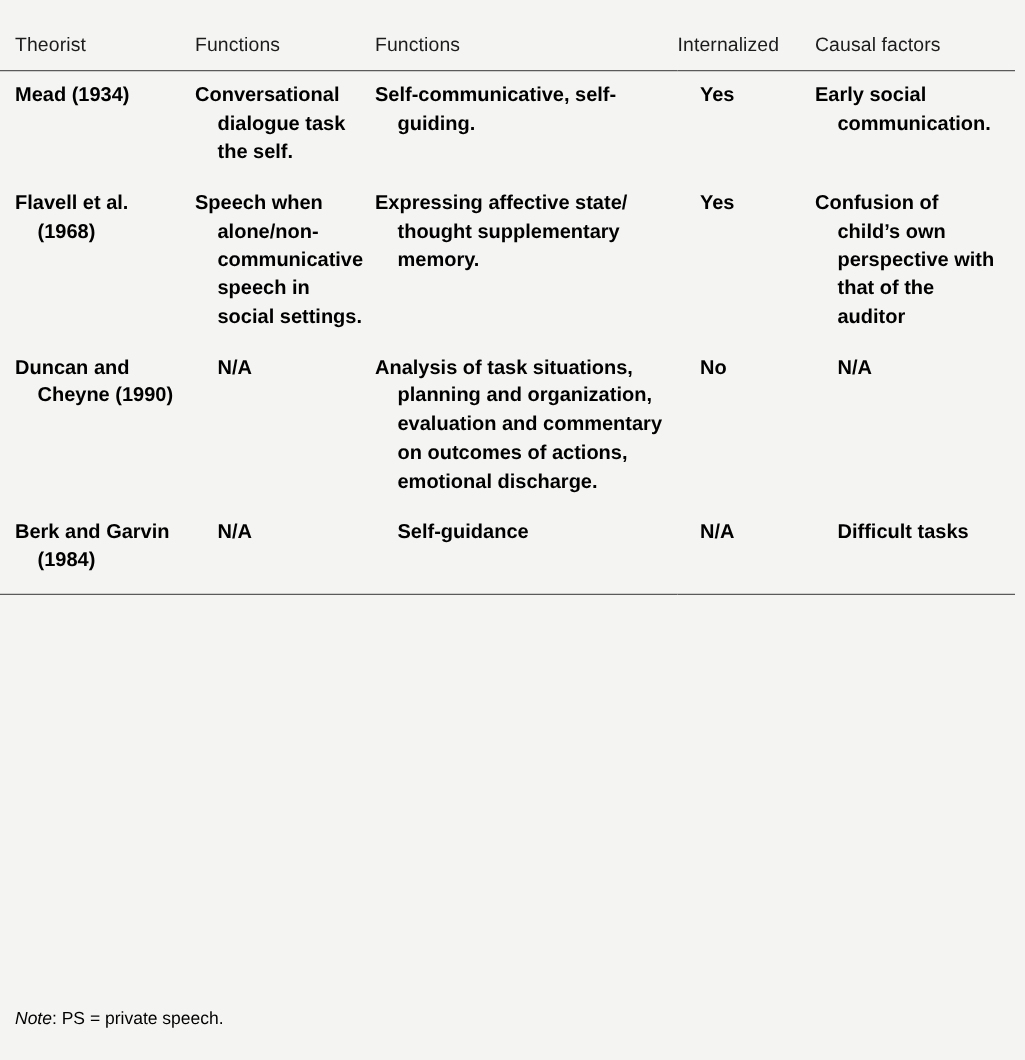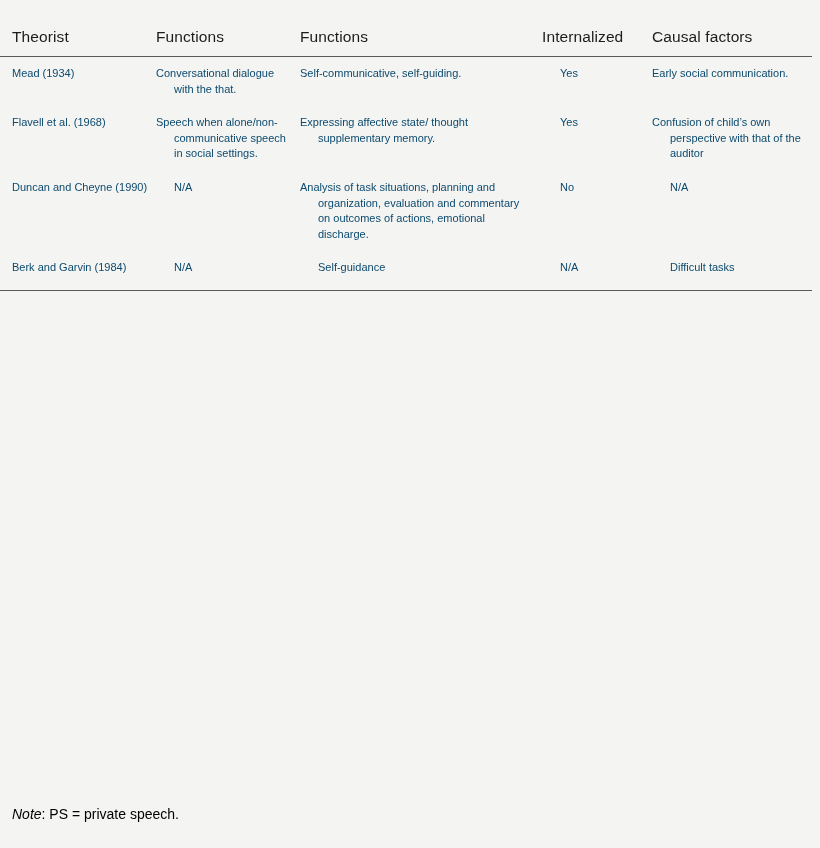--- a/index.html
+++ b/index.html
@@ -52,25 +52,26 @@
   }
   thead tr {
     border-bottom: 1.6px solid #5a5a5a;
   }
   thead th:first-child { padding-left: 12px; }
 
   tbody td {
     vertical-align: top;
     padding: 9px 8px 9px 0;
     line-height: 1.42;
-    font-size: 11px;
-    color: #0c4a6e;
+    font-size: 16px;
+    color: #000000;
     
     padding-left: 18px;
     text-indent: -18px;
+    font-weight: bold;
   }
   tbody td:first-child {
     padding-left: 30px;
     text-indent: -18px;
   }
   tbody tr:last-child td {
     padding-bottom: 14px;
   }
   tbody {
     border-bottom: 1.6px solid #5a5a5a;
@@ -110,21 +111,21 @@
         <th>Theorist</th>
         <th>Functions</th>
         <th>Functions</th>
         <th>Internalized</th>
         <th>Causal factors</th>
       </tr>
     </thead>
     <tbody>
       <tr>
         <td>Mead (1934)</td>
-        <td>Conversational dialogue with the that.</td>
+        <td>Conversational dialogue task the self.</td>
         <td>Self-communicative, self-guiding.</td>
         <td class="no-indent">Yes</td>
         <td>Early social communication.</td>
       </tr>
       <tr>
         <td>Flavell et al. (1968)</td>
         <td>Speech when alone/non-communicative speech in social settings.</td>
         <td>Expressing affective state/ thought supplementary memory.</td>
         <td class="no-indent">Yes</td>
         <td>Confusion of child’s own perspective with that of the auditor</td>

